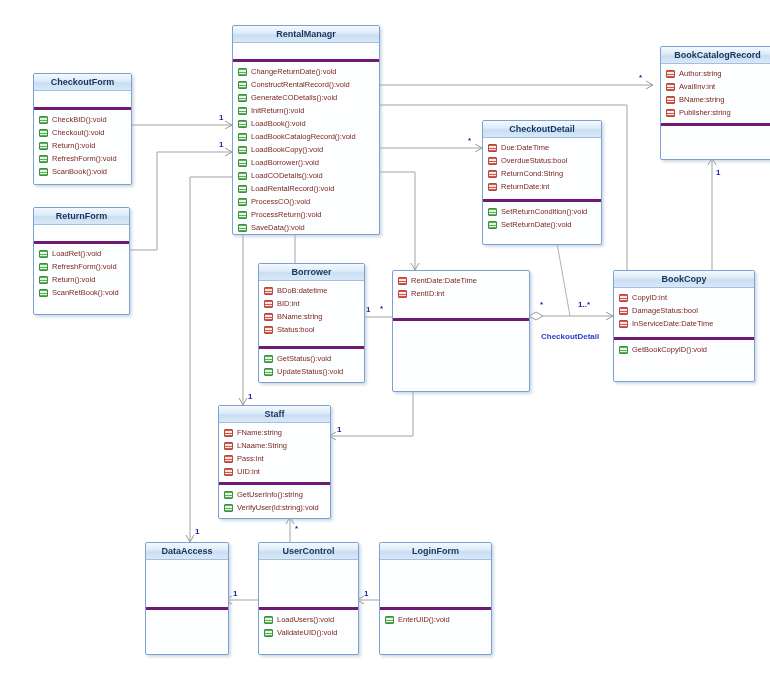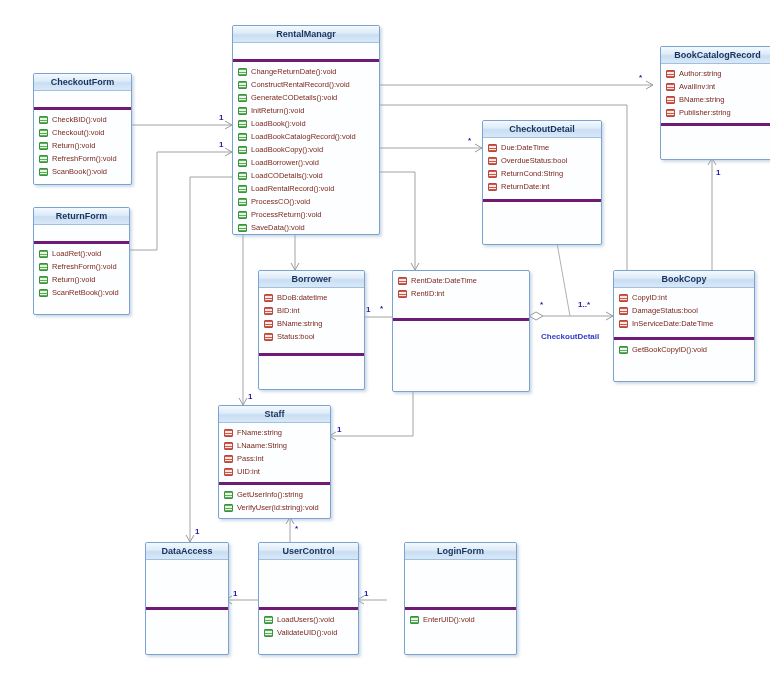--- a/index.html
+++ b/index.html
@@ -279,40 +279,60 @@
         </div>
         <div class="member-row">
           <span class="mi mi-field"></span>
           <span class="mtext">ReturnCond:String</span>
         </div>
         <div class="member-row">
           <span class="mi mi-field"></span>
           <span class="mtext">ReturnDate:int</span>
         </div>
       </div>
-  </div>
-
-  <div class="cls" style="left:258px;top:270px;width:105px;height:118px">
+    <div class="cls-methods">
+        <div class="member-row">
+          <span class="mi mi-method"></span>
+          <span class="mtext">SetReturnCondition():void</span>
+        </div>
+        <div class="member-row">
+          <span class="mi mi-method"></span>
+          <span class="mtext">SetReturnDate():void</span>
+        </div>
+      </div>
+  </div>
+
+  <div class="cls" style="left:258px;top:263px;width:105px;height:118px">
     <div class="cls-title">Borrower</div>
     <div class="cls-attrs" style="height:62px">
         <div class="member-row">
           <span class="mi mi-field"></span>
           <span class="mtext">BDoB:datetime</span>
         </div>
         <div class="member-row">
           <span class="mi mi-field"></span>
           <span class="mtext">BID:int</span>
         </div>
         <div class="member-row">
           <span class="mi mi-field"></span>
           <span class="mtext">BName:string</span>
         </div>
         <div class="member-row">
           <span class="mi mi-field"></span>
           <span class="mtext">Status:bool</span>
+        </div>
+      </div>
+    <div class="cls-methods">
+        <div class="member-row">
+          <span class="mi mi-method"></span>
+          <span class="mtext">GetStatus():void</span>
+        </div>
+        <div class="member-row">
+          <span class="mi mi-method"></span>
+          <span class="mtext">UpdateStatus():void</span>
         </div>
       </div>
   </div>
 
   <div class="cls" style="left:392px;top:270px;width:136px;height:120px">
     <div class="cls-attrs" style="height:44px">
         <div class="member-row">
           <span class="mi mi-field"></span>
           <span class="mtext">RentDate:DateTime</span>
         </div>
@@ -394,21 +414,21 @@
           <span class="mi mi-method"></span>
           <span class="mtext">LoadUsers():void</span>
         </div>
         <div class="member-row">
           <span class="mi mi-method"></span>
           <span class="mtext">ValidateUID():void</span>
         </div>
       </div>
   </div>
 
-  <div class="cls" style="left:404px;top:542px;width:111px;height:111px">
+  <div class="cls" style="left:379px;top:542px;width:111px;height:111px">
     <div class="cls-title">LoginForm</div>
     <div class="cls-attrs" style="height:44px"></div>
     <div class="cls-methods">
         <div class="member-row">
           <span class="mi mi-method"></span>
           <span class="mtext">EnterUID():void</span>
         </div>
       </div>
   </div>
 

